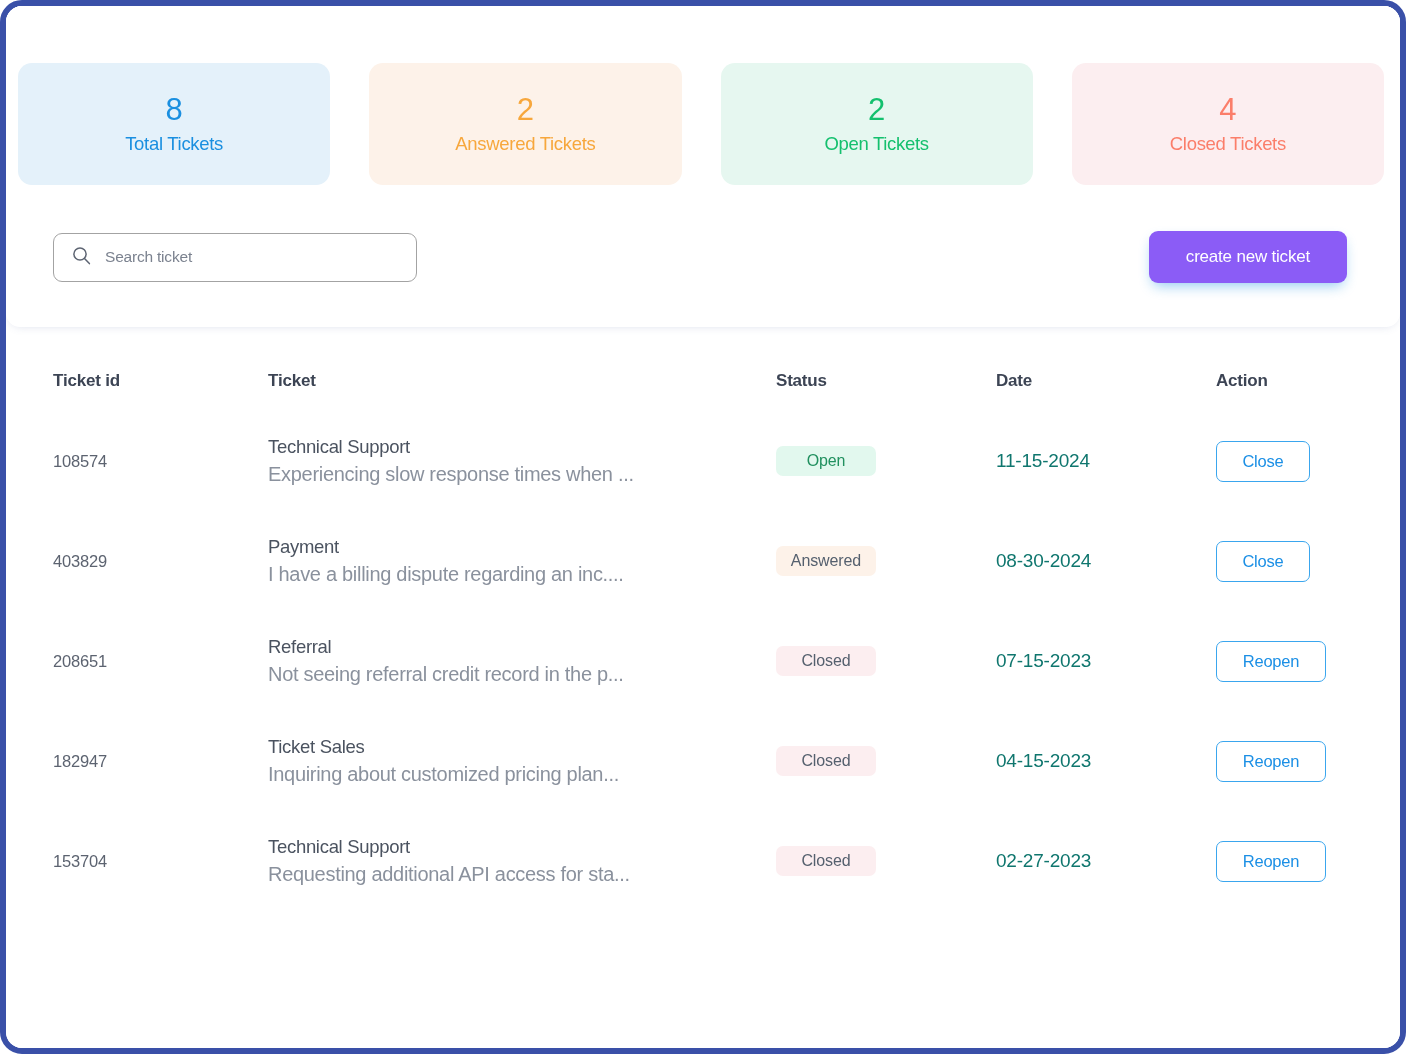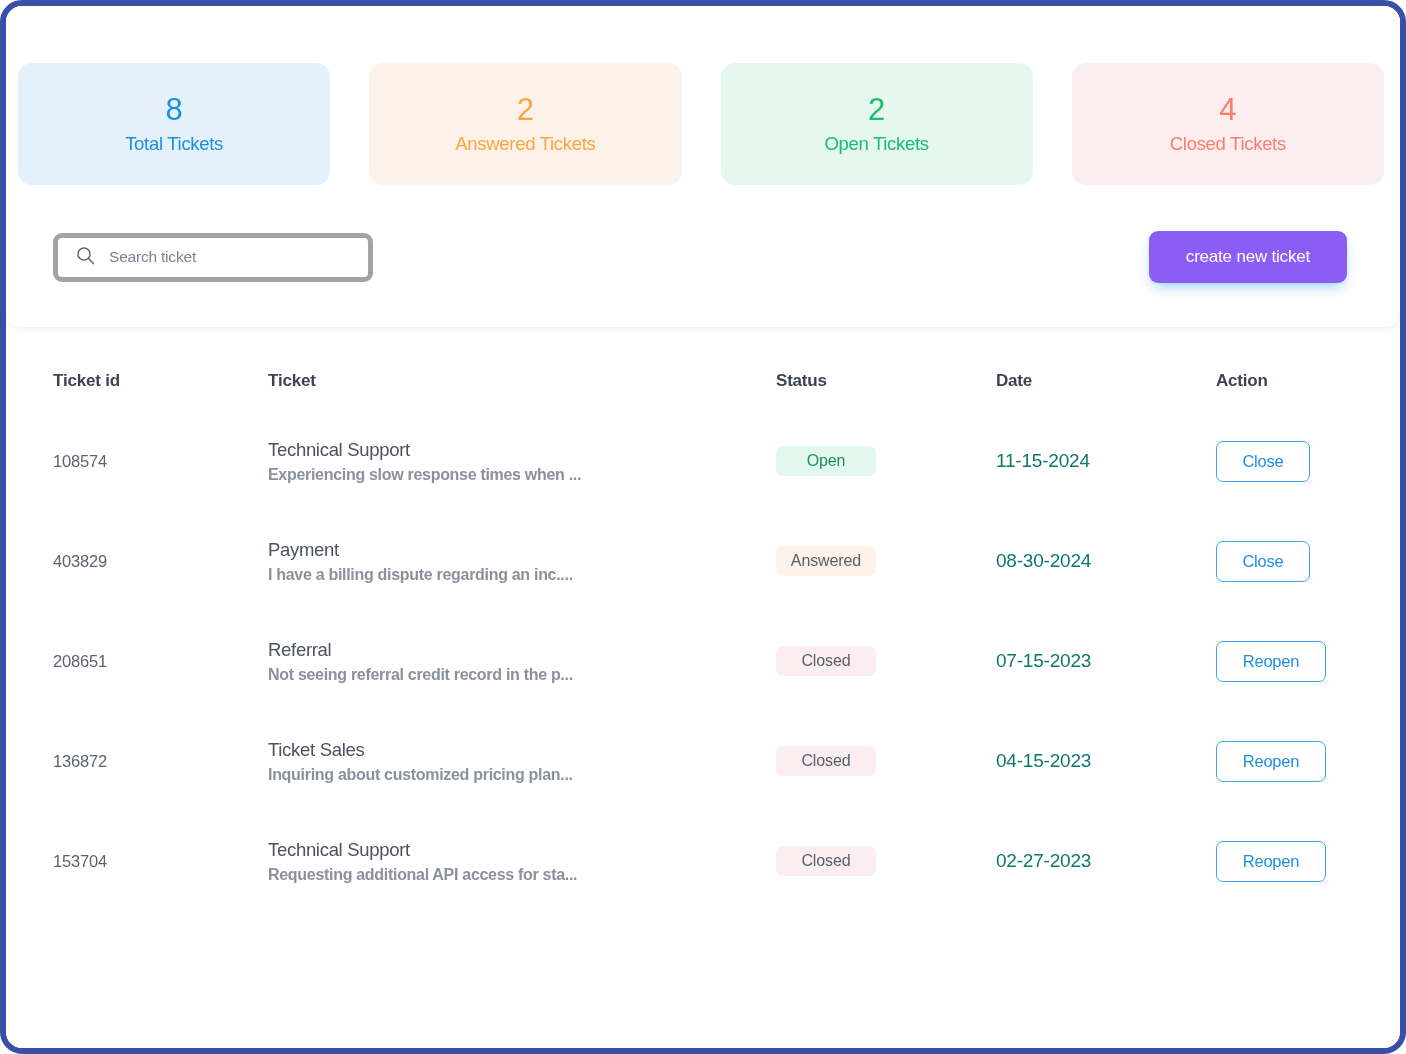--- a/index.html
+++ b/index.html
@@ -85,23 +85,23 @@
 
   
   .search-row {
     display: flex;
     align-items: center;
     justify-content: space-between;
     padding: 46px 53px 44px 47px;
   }
 
   .search-box {
-    width: 320px;
+    width: 364px;
     height: 49px;
-    border: 5px solid #a3a3a3;
+    border: 1px solid #a3a3a3;
     border-radius: 9px;
     display: flex;
     align-items: center;
     gap: 14px;
     padding: 0 18px;
     background: #ffffff;
   }
   .search-icon { display: block; flex: 0 0 auto; }
   .search-input {
     border: 0;
@@ -163,27 +163,26 @@
     color: #5c6370;
     letter-spacing: -0.2px;
   }
   .ticket-title {
     font-size: 18.5px;
     color: #4b5360;
     letter-spacing: -0.3px;
     margin-bottom: 5px;
   }
   .ticket-desc {
-    font-size: 16px;
+    font-size: 20px;
     color: #8a919d;
     letter-spacing: -0.3px;
     white-space: nowrap;
     overflow: hidden;
     text-overflow: ellipsis;
-    font-weight: bold;
   }
 
   .badge {
     display: inline-block;
     min-width: 100px;
     text-align: center;
     padding: 6px 14px;
     border-radius: 7px;
     font-size: 16px;
     letter-spacing: -0.1px;
@@ -308,21 +307,21 @@
             <td>
               <span class="badge closed">Closed</span>
             </td>
             <td class="cell-date">07-15-2023</td>
             <td>
               <button class="action-btn wide">Reopen</button>
             </td>
           </tr>
 
           <tr>
-            <td class="cell-id">136872</td>
+            <td class="cell-id">182947</td>
             <td>
               <div class="ticket-title">Ticket Sales</div>
               <div class="ticket-desc">Inquiring about customized pricing plan...</div>
             </td>
             <td>
               <span class="badge closed">Closed</span>
             </td>
             <td class="cell-date">04-15-2023</td>
             <td>
               <button class="action-btn wide">Reopen</button>

